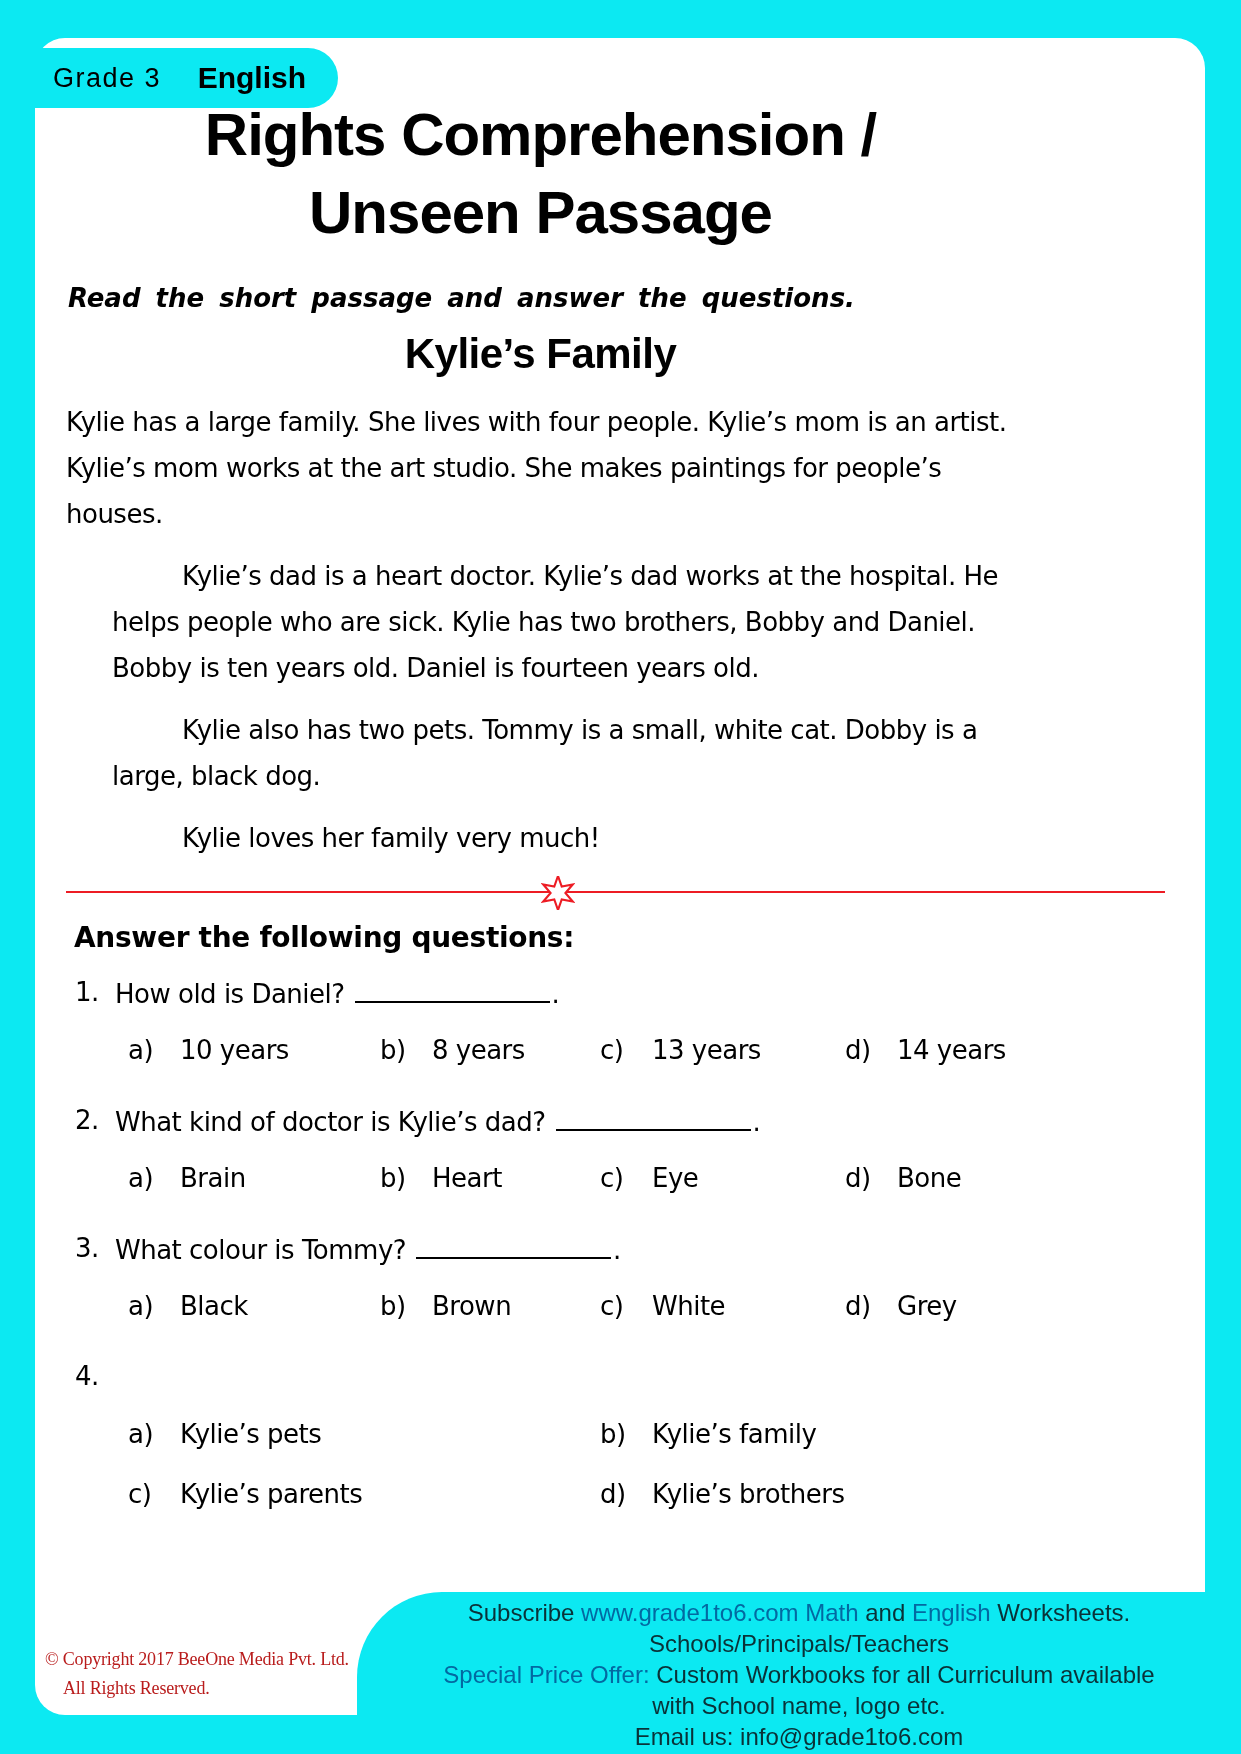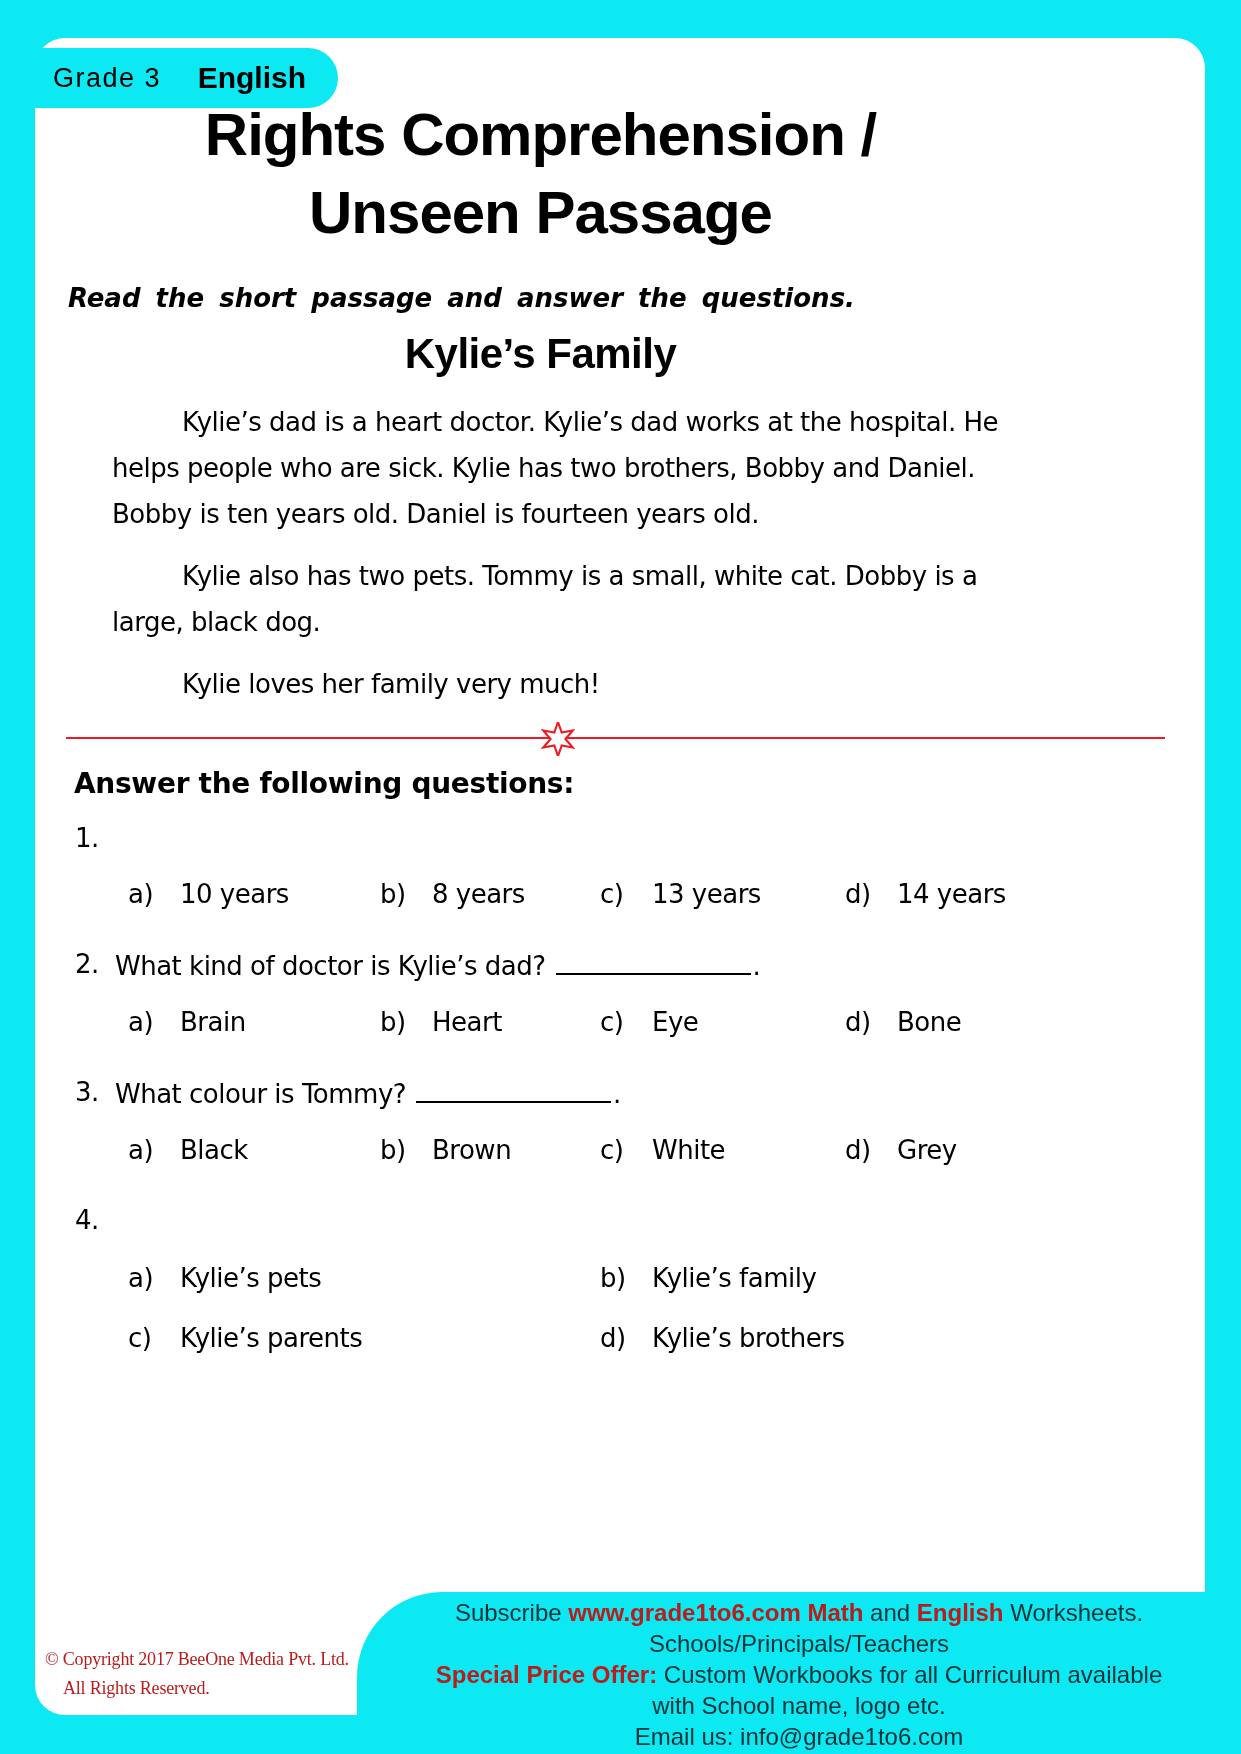--- a/index.html
+++ b/index.html
@@ -113,21 +113,21 @@
     left:357px;right:0;bottom:0;
     height:162px;
     background:#0ce9f2;
     border-top-left-radius:85px;
     text-align:center;
     padding-top:5px;box-sizing:border-box;
     font-family:"Liberation Sans",sans-serif;
     font-size:24px;line-height:31px;
     color:#0a3238;
   }
-  .footer-cyan b{font-weight:700;color:#b91c1c;}
+  .footer-cyan b{font-weight:400;color:#0369a1;}
   .copyright{
     position:absolute;left:10px;bottom:12px;
     font-family:"Liberation Serif",serif;
     font-size:18px;line-height:29px;
     letter-spacing:-0.2px;
     color:#b91c1c;
   }
   .copyright .l2{padding-left:18px;}
 </style>
 </head>
@@ -143,36 +143,38 @@
 
     <div class="content">
 
       <h1 class="title"><span>Rights Comprehension /</span><br><span>Unseen Passage</span></h1>
 
       <div class="instruction">Read the short passage and answer the questions.</div>
 
       <div class="passage-heading">Kylie’s Family</div>
 
       <div class="passage">
+        <p>Kylie has a large family. She lives with four people. Kylie’s mom is an artist. Kylie’s mom works at the art studio. She makes paintings for people’s houses.</p>
         <p class="indent">Kylie’s dad is a heart doctor. Kylie’s dad works at the hospital. He helps people who are sick. Kylie has two brothers, Bobby and Daniel. Bobby is ten years old. Daniel is fourteen years old.</p>
         <p class="indent">Kylie also has two pets. Tommy is a small, white cat. Dobby is a large, black dog.</p>
         <p class="indent">Kylie loves her family very much!</p>
       </div>
 
       <div class="divider">
         <svg class="star" viewBox="0 0 32 32" xmlns="http://www.w3.org/2000/svg">
           <polygon points="16,0 19.5,9.94 29.86,8 23,16 29.86,24 19.5,22.06 16,32 12.5,22.06 2.14,24 9,16 2.14,8 12.5,9.94" fill="#ffffff" stroke="#ed1c24" stroke-width="2" stroke-linejoin="miter"></polygon>
         </svg>
       </div>
 
       <div class="answer-heading">Answer the following questions:</div>
 
       <div class="q-block first">
         <div class="q-line">
           <span class="q-num">1.</span>
+          <span class="q-text"><span>How old is Daniel?</span><span class="blank"></span><span>.</span></span>
         </div>
         <div class="opts row4">
           <span class="opt">
               <span class="opt-label">a)</span>
               <span class="opt-text">10 years</span>
             </span>
           <span class="opt">
               <span class="opt-label">b)</span>
               <span class="opt-text">8 years</span>
             </span>

